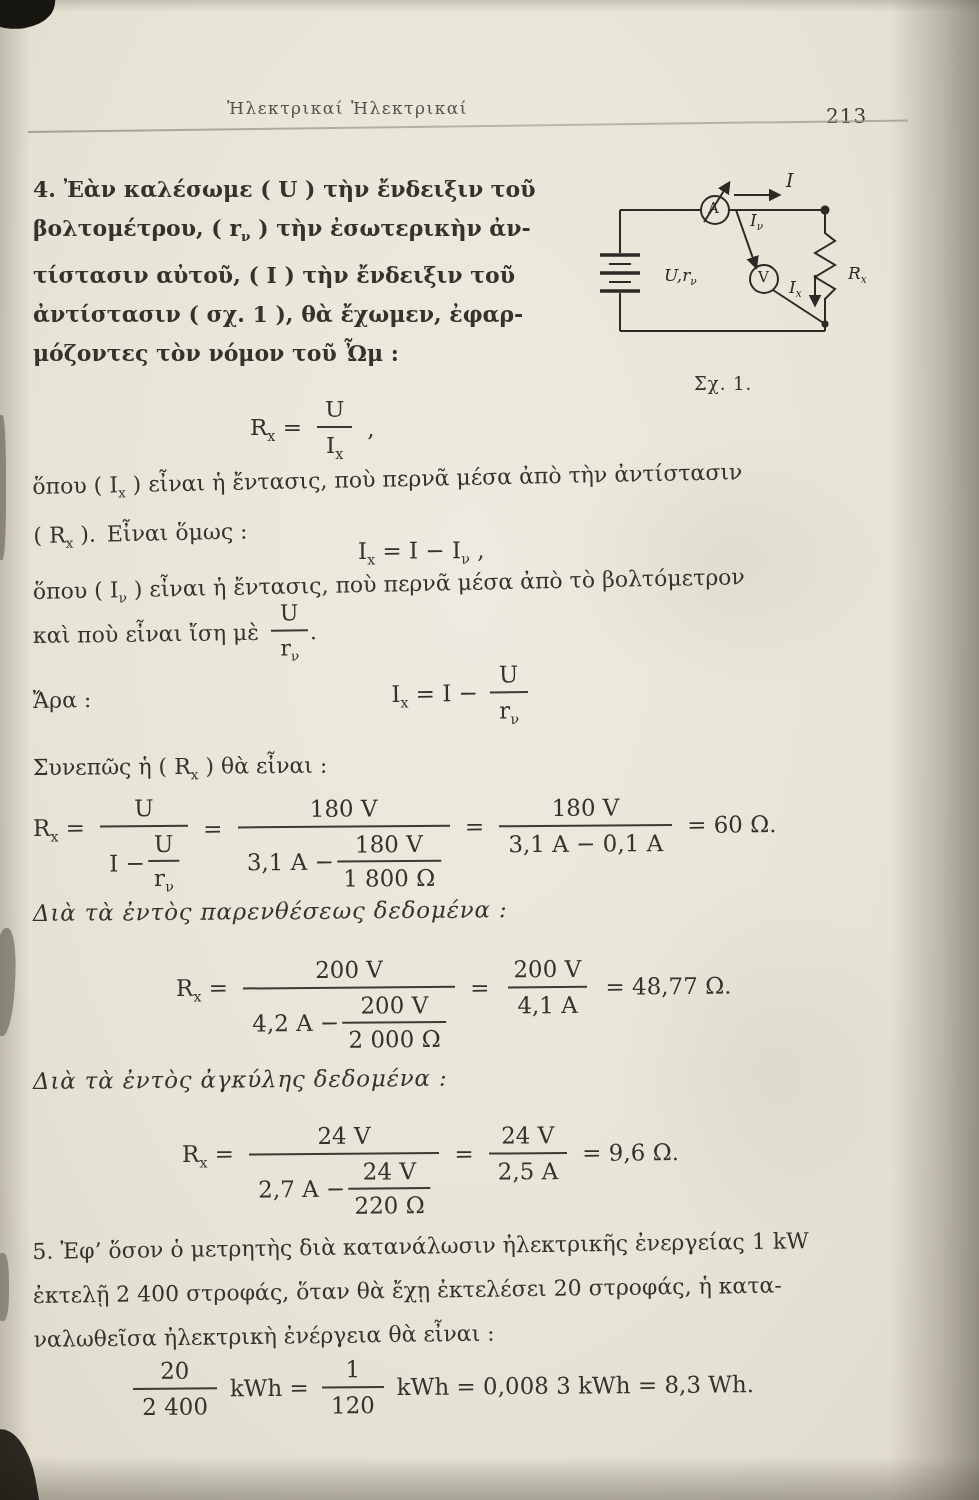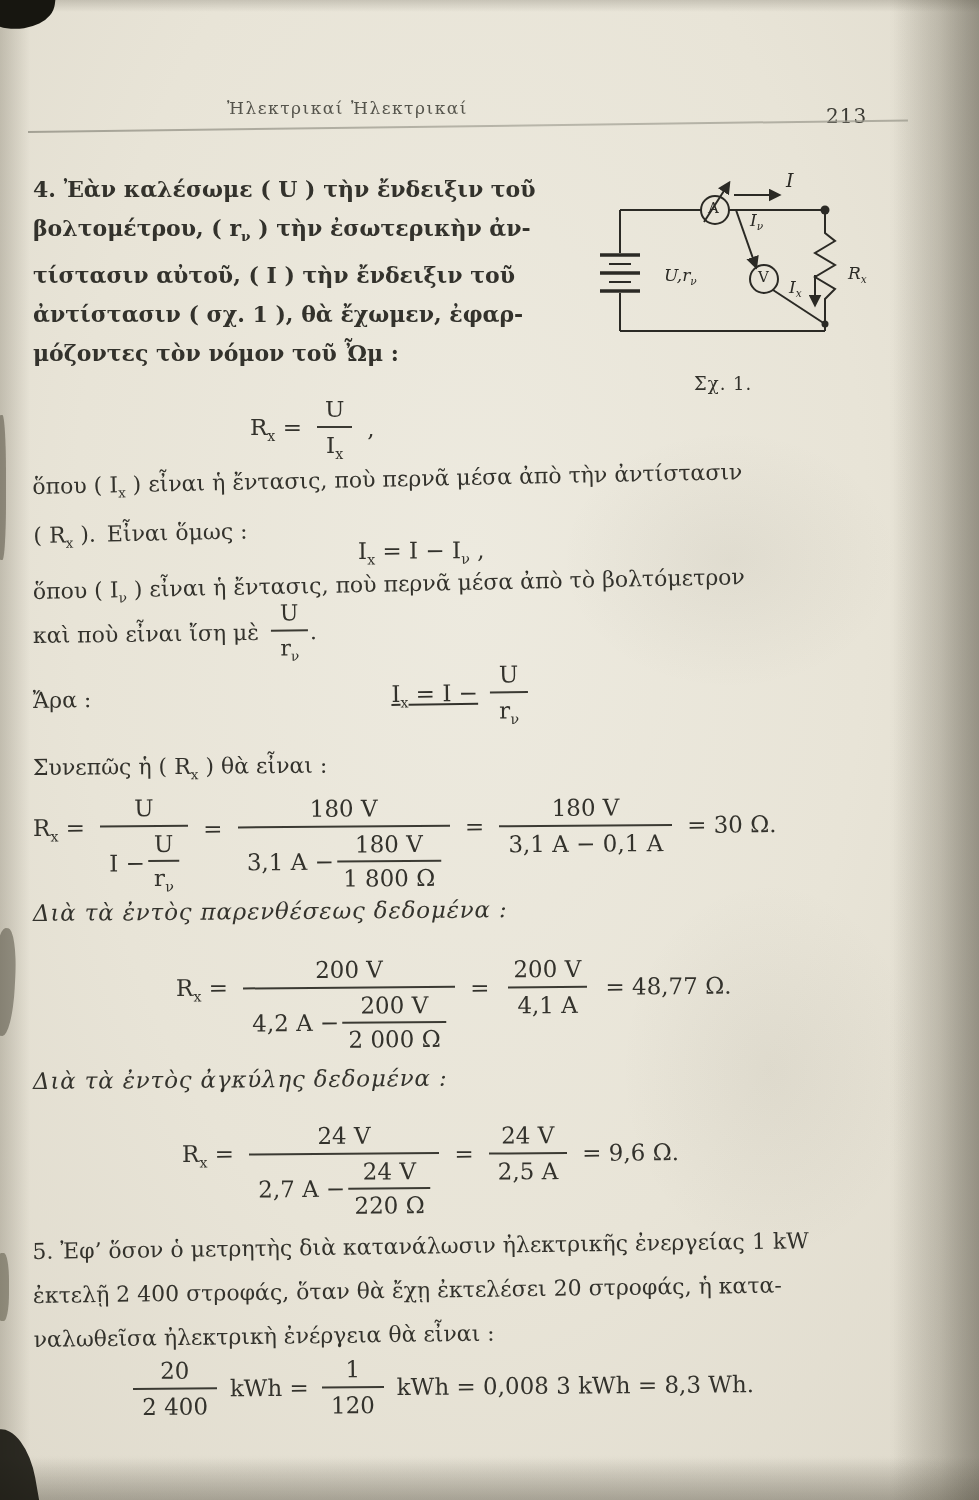--- a/index.html
+++ b/index.html
@@ -158,21 +158,21 @@
   <span>καὶ ποὺ εἶναι ἴση μὲ</span>
   <span class="frac">
     <span class="num">U</span>
     <span class="den">r<sub>ν</sub></span>
   </span>
   <span style="margin-left:-10px;">.</span>
 </div>
 
 <div class="eqrow tilt-2" style="left:33px; top:668px; gap:0;">
   <span style="font-size:22px;">Ἄρα :</span>
-  <span style="margin-left:300px;text-decoration:underline;">I<sub>x</sub> = I −</span>
+  <span style="margin-left:300px;">I<sub>x</sub> = I −</span>
   <span class="frac" style="margin-left:12px;">
     <span class="num">U</span>
     <span class="den">r<sub>ν</sub></span>
   </span>
 </div>
 
 <div class="abs textline tilt-3" style="left:33px; top:748px;">Συνεπῶς ἡ ( R<sub>x</sub> ) θὰ εἶναι :</div>
 
 <div class="eqrow tilt-3" style="left:33px; top:780px; gap:15px;">
   <span>R<sub>x</sub> =</span>
@@ -195,21 +195,21 @@
         <span class="num">180 V</span>
         <span class="den">1 800 Ω</span>
       </span>
     </span>
   </span>
   <span>=</span>
   <span class="frac">
     <span class="num">180 V</span>
     <span class="den">3,1 A − 0,1 A</span>
   </span>
-  <span>= 30 Ω.</span>
+  <span>= 60 Ω.</span>
 </div>
 
 <div class="abs italic-heading tilt-3" style="left:33px; top:900px;">Διὰ τὰ ἐντὸς παρενθέσεως δεδομένα :</div>
 
 <div class="eqrow tilt-3" style="left:176px; top:942px; gap:15px;">
   <span>R<sub>x</sub> =</span>
   <span class="frac shift">
     <span class="num">200 V</span>
     <span class="den cmplx">
       <span>4,2 A −</span>

